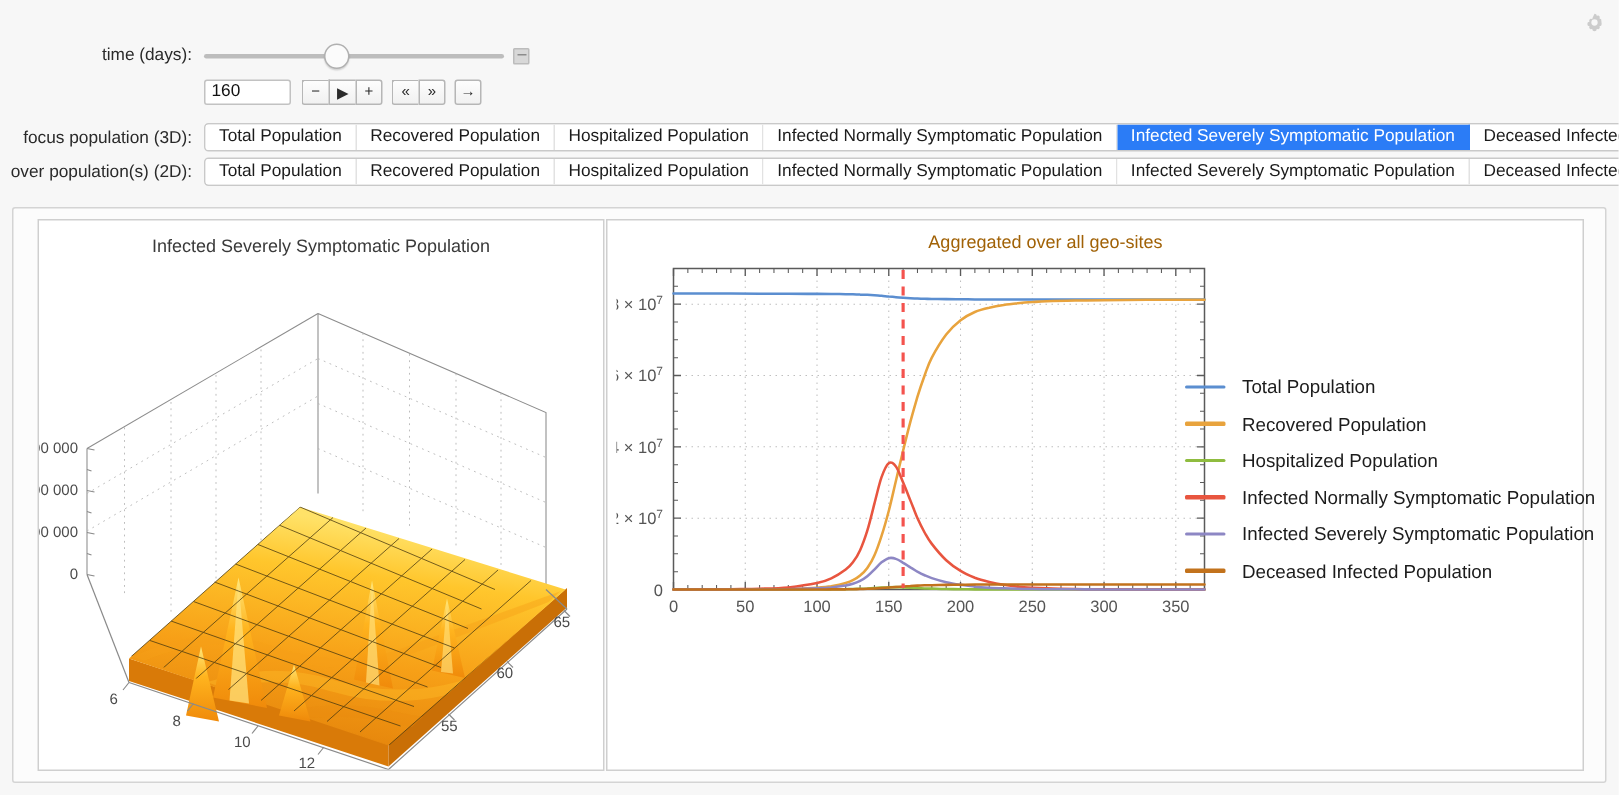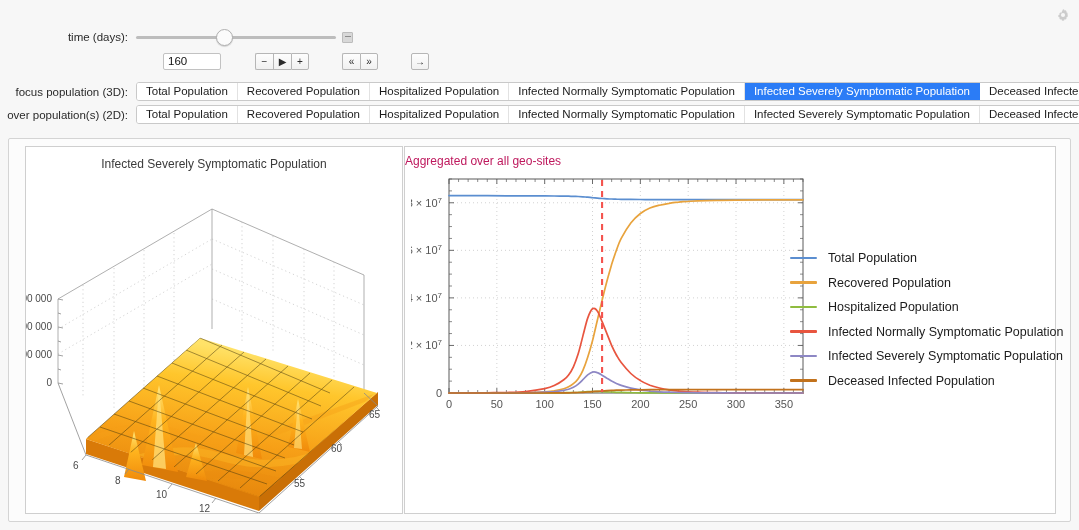--- a/index.html
+++ b/index.html
@@ -90,21 +90,21 @@
   }
   .slider-end::after {
     content: "";
     position: absolute;
     left: 1.5px; right: 1.5px; top: 3.5px;
     height: 1px;
     background: #8c8c8c;
   }
 
   
-  .row-play { left: 0; top: 53px; gap: 27px; }
+  .row-play { left: 0; top: 53px; }
   .row-play .spacer { width: 136px; }
   .num-input {
     width: 58px;
     height: 17px;
     line-height: 17px;
     background: #fff;
     border: 1px solid #c2c2c2;
     border-radius: 2px;
     font-size: 11.5px;
     padding: 0 4px;
@@ -188,23 +188,23 @@
     top: 10px;
     width: 100%;
     text-align: center;
     font-size: 12px;
     color: #3a3a3a;
   }
   .plot2d-title {
     position: absolute;
     left: 0; top: 7px;
     width: 370px;
-    text-align: left;
+    text-align: right;
     font-size: 12px;
-    color: #be185d;
+    color: #a16207;
   }
 
   
   .legend {
     position: absolute;
     left: 385px;
     top: 104px;
     display: flex;
     flex-direction: column;
     gap: 10.5px;

